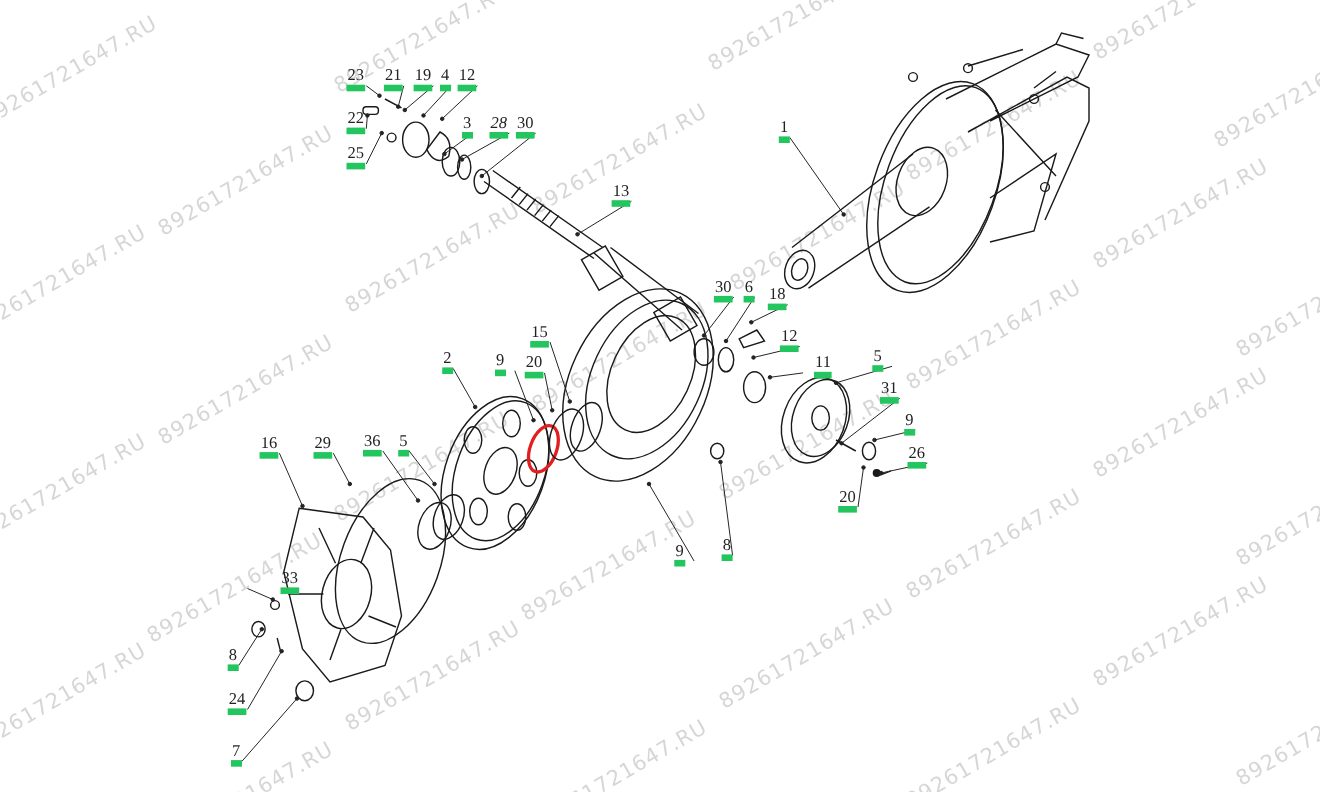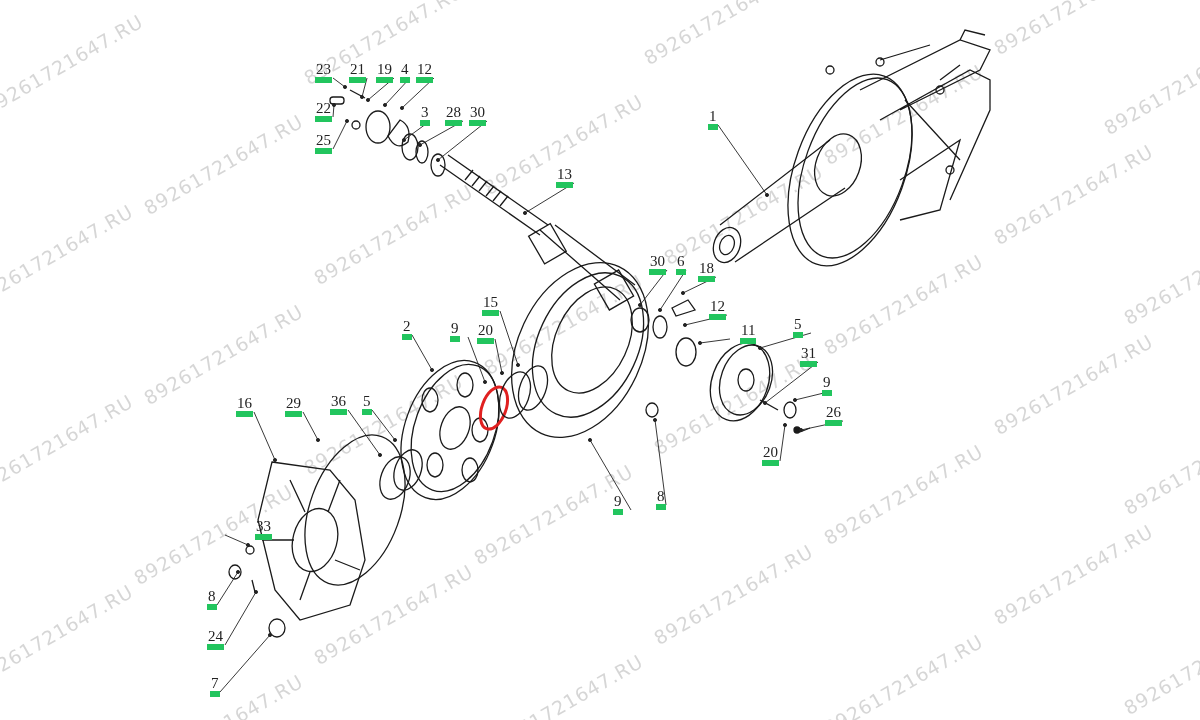--- a/index.html
+++ b/index.html
@@ -231,21 +231,21 @@
       <div class="lbl" style="left: 477px; top: 322px;">20</div>
       <div class="lbl" style="left: 376px; top: 61px;">19</div>
       <div class="lbl" style="left: 762px; top: 444px;">20</div>
       <div class="lbl" style="left: 349px; top: 61px;">21</div>
       <div class="lbl" style="left: 315px; top: 100px;">22</div>
       <div class="lbl" style="left: 315px; top: 61px;">23</div>
       <div class="lbl" style="left: 207px; top: 628px;">24</div>
       <div class="lbl" style="left: 315px; top: 132px;">25</div>
       <div class="lbl" style="left: 825px; top: 404px; text-align: right;">26</div>
       <div class="lbl" style="left: 330px; top: 393px;">36</div>
-      <div class="lbl" style="left: 445px; top: 104px;">28</div>
+      <div class="lbl" style="left: 445px; top: 104px; font-style: italic;">28</div>
       <div class="lbl" style="left: 285px; top: 395px;">29</div>
       <div class="lbl" style="left: 469px; top: 104px;">30</div>
       <div class="lbl" style="left: 649px; top: 253px;">30</div>
       <div class="lbl" style="left: 800px; top: 345px;">31</div>
       <div class="lbl" style="left: 698px; top: 260px;">18</div>
       <div class="lbl" style="left: 207px; top: 518px; margin-left: 48px;">33</div>
     </div>
 </div>
 
 </body></html>

